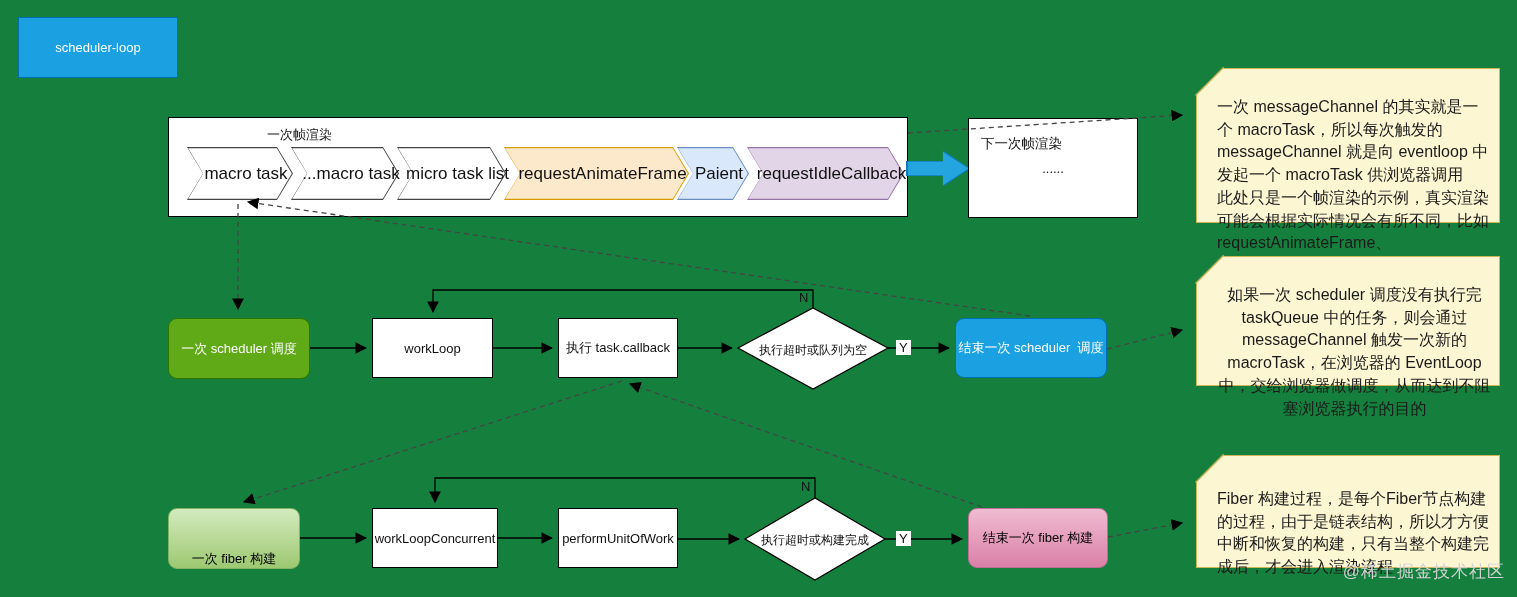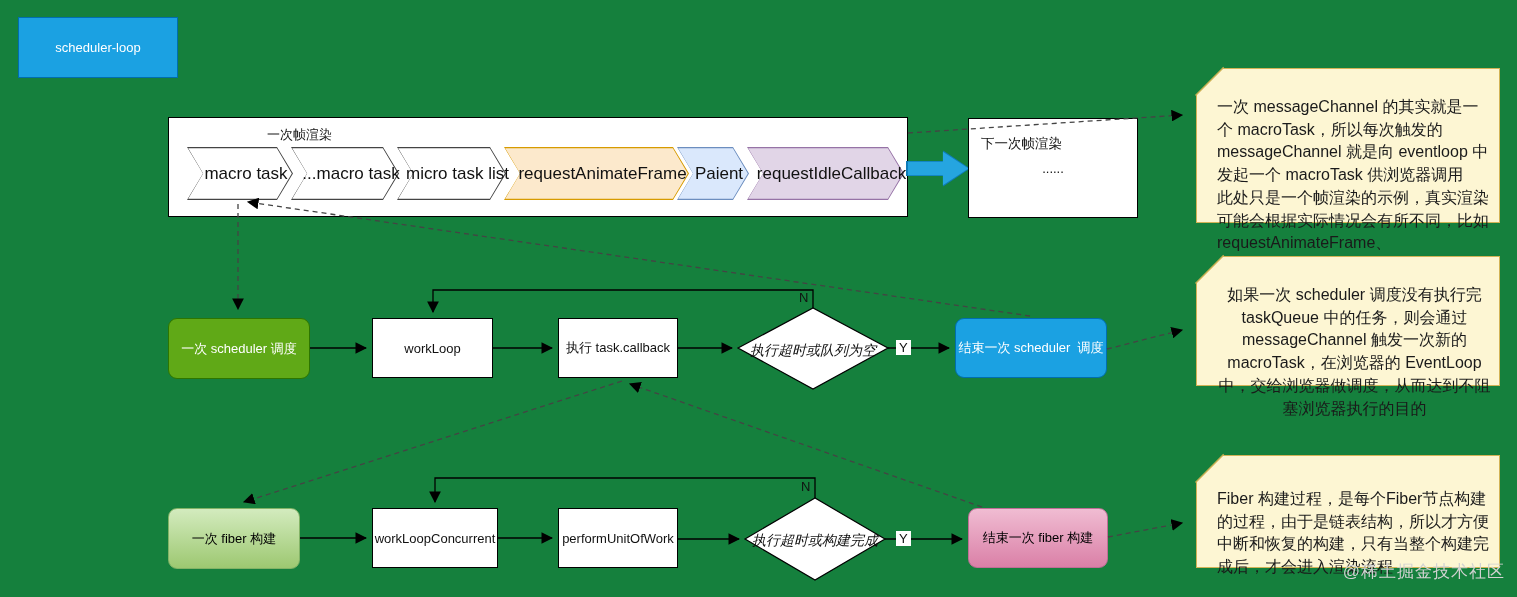--- a/index.html
+++ b/index.html
@@ -16,21 +16,21 @@
   .box-label{position:absolute;font-size:13px;white-space:nowrap;}
   
   .round{
     position:absolute;border-radius:9px;box-sizing:border-box;
     display:flex;align-items:center;justify-content:center;
     font-size:13px;white-space:pre-wrap;text-align:center;
   }
   .round.start-sched{background:var(--green,#60A917);border:1px solid var(--green-border,#2D7600);color:#fff;}
   .round.end-sched{background:var(--accent-blue,#1BA1E2);border:1px solid var(--accent-blue-border,#006EAF);color:#fff;}
   .round.title-blue{border-radius:0;background:var(--accent-blue,#1BA1E2);border:1px solid var(--accent-blue-border,#006EAF);color:#fff;}
-  .round.start-fiber{background:linear-gradient(180deg,var(--fiber-green-top,#D3EBBE),var(--fiber-green-bottom,#9DC871));border:1px solid var(--fiber-green-border,#82B366);color:#000;}
+  .round.start-fiber{background:linear-gradient(180deg,var(--fiber-green-top,#D3EBBE),var(--fiber-green-bottom,#9DC871));border:1px solid var(--fiber-green-border,#82B366);color:#000;align-items:flex-end;}
   .round.end-fiber{background:linear-gradient(180deg,var(--pink-top,#F0BCD2),var(--pink-bottom,#DA80A7));border:1px solid var(--pink-border,#BF6E96);color:#000;}
   
   .chev{position:absolute;top:29px;height:53px;}
   .chev .cb,.chev .cf{
     position:absolute;
     clip-path:polygon(0 0,calc(100% - 16px) 0,100% 50%,calc(100% - 16px) 100%,0 100%,16px 50%);
   }
   .chev .cb{inset:0;}
   .chev .cf{inset:1.2px;clip-path:polygon(0 0,calc(100% - 15px) 0,100% 50%,calc(100% - 15px) 100%,0 100%,15px 50%);}
   .chev .ct{
@@ -56,21 +56,21 @@
   .note .nf{inset:1px;background:var(--note-bg,#FDF6D3);clip-path:polygon(26px 0,100% 0,100% 100%,0 100%,0 26px);}
   .note .fold{
     position:absolute;left:-1px;top:27px;width:39.6px;height:1.4px;
     background:var(--note-border,#D2B356);transform:rotate(-45deg);transform-origin:0 0;
   }
   .note .note-text{
     position:absolute;left:21px;right:8px;top:28px;
     font-size:16px;line-height:1.42;white-space:pre-wrap;color:#1a1a1a;
   }
   
-  .dlabel{position:absolute;font-size:14px;text-align:center;z-index:3;white-space:nowrap;font-style:italic;}
+  .dlabel{position:absolute;font-size:12px;text-align:center;z-index:3;white-space:nowrap;}
   .yn{position:absolute;font-size:13px;z-index:3;}
   .yn.onLine{background:#fff;padding:0 3px;}
   svg.connectors{position:absolute;left:0;top:0;z-index:2;pointer-events:none;}
   .lvl3{z-index:3;}
   .watermark{
     position:absolute;right:12px;top:560px;font-size:17px;letter-spacing:1px;
     color:#D2D2D2;z-index:4;white-space:nowrap;
   }
 </style>
 </head>

